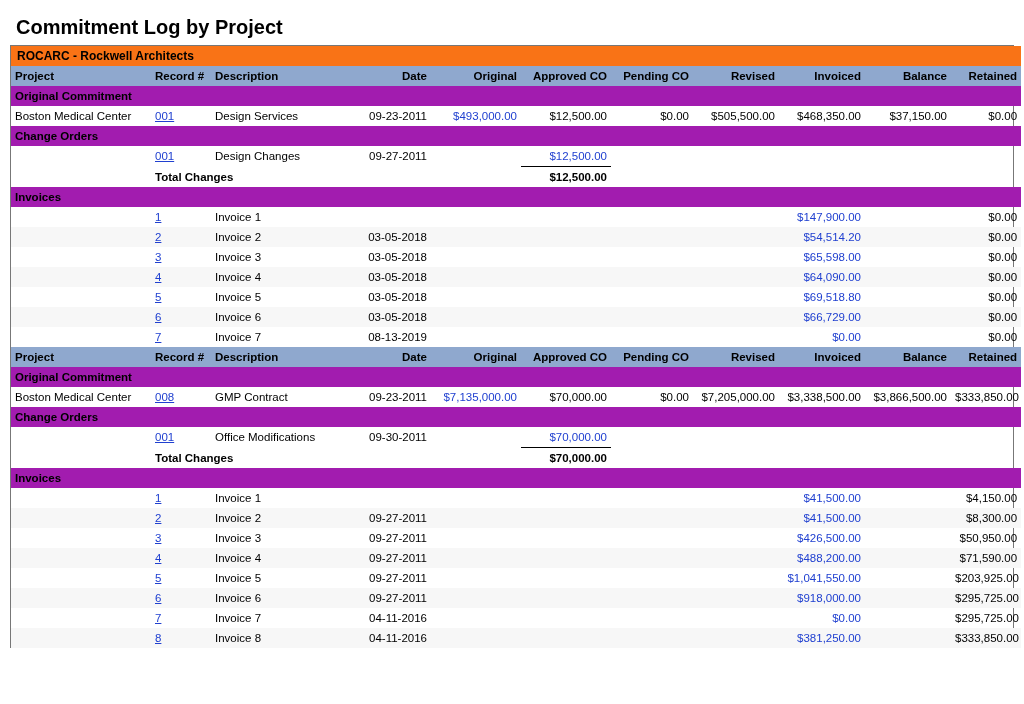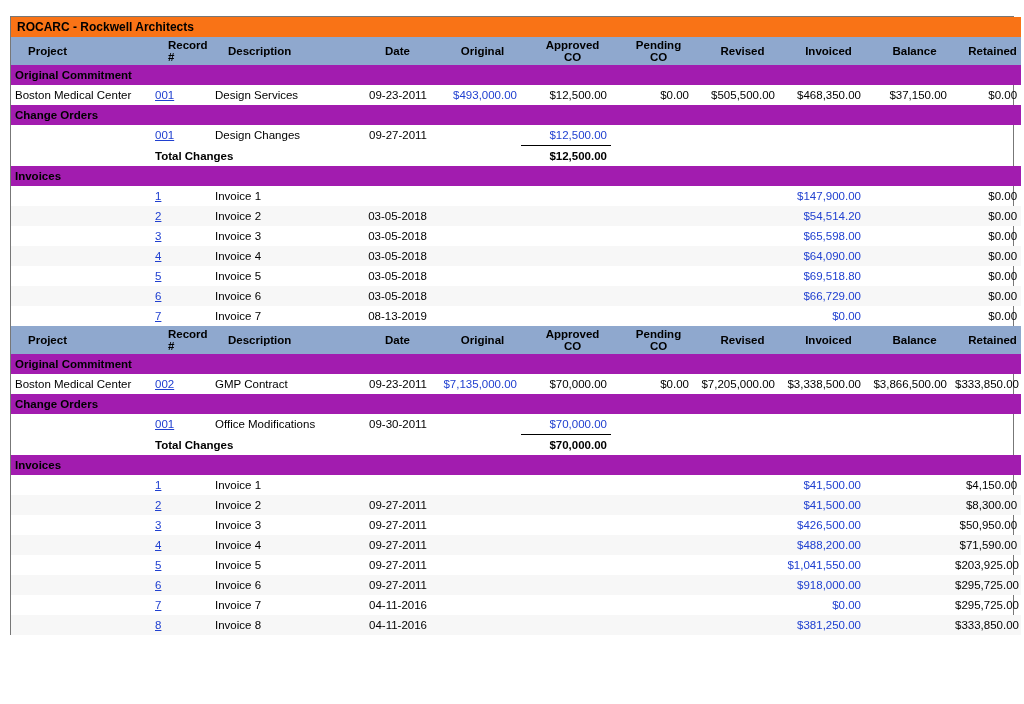--- a/index.html
+++ b/index.html
@@ -51,38 +51,39 @@
   col.c-date   { width: 80px; }
   col.c-orig   { width: 90px; }
   col.c-appr   { width: 90px; }
   col.c-pend   { width: 82px; }
   col.c-rev    { width: 86px; }
   col.c-inv    { width: 86px; }
   col.c-bal    { width: 86px; }
   col.c-ret    { width: 70px; }
 
   .subhead   { background: #f97316; font-weight: bold; font-size:12px; padding-left:6px; }
-  .colhead td{ background: #8fa8ce; font-weight: bold; padding-left: 17px; }
+  .colhead td{ background: #8fa8ce; font-weight: bold; }
   .sechead td{ background: #a21caf; font-weight: bold; }
   .alt td    { background: #f7f7f7; }
 
   .num { text-align: right; }
   .link { color: #2040d0; }
   .link-u { color:#2040d0; text-decoration: underline; }
 
   .tline { border-top: 1px solid #000; }
   .bold  { font-weight: bold; }
 
   .colhead .num, .colhead td { text-align:left; }
-  .colhead td.num { text-align:center; }
+  .colhead td.num { text-align:right; }
 </style>
 </head>
 <body>
 
 <div class="header-row">
+  <div class="title">Commitment Log by Project</div>
 </div>
 
 <div class="outer">
 <table id="report">
   <colgroup>
     <col class="c-proj">
         <col class="c-rec">
         <col class="c-desc">
         <col class="c-date">
     <col class="c-orig">
@@ -259,21 +260,21 @@
           <td class="num">Revised</td>
           <td class="num">Invoiced</td>
           <td class="num">Balance</td>
           <td class="num">Retained</td>
         </tr>
         <tr class="sechead">
           <td colspan="11">Original Commitment</td>
         </tr>
         <tr>
           <td>Boston Medical Center</td>
-          <td class="link-u">002</td>
+          <td class="link-u">008</td>
           <td>GMP Contract</td>
           <td class="num">09-23-2011</td>
           <td class="num link">$7,135,000.00</td>
           <td class="num">$70,000.00</td>
           <td class="num">$0.00</td>
           <td class="num">$7,205,000.00</td>
           <td class="num">$3,338,500.00</td>
           <td class="num">$3,866,500.00</td>
           <td class="num">$333,850.00</td>
         </tr>

